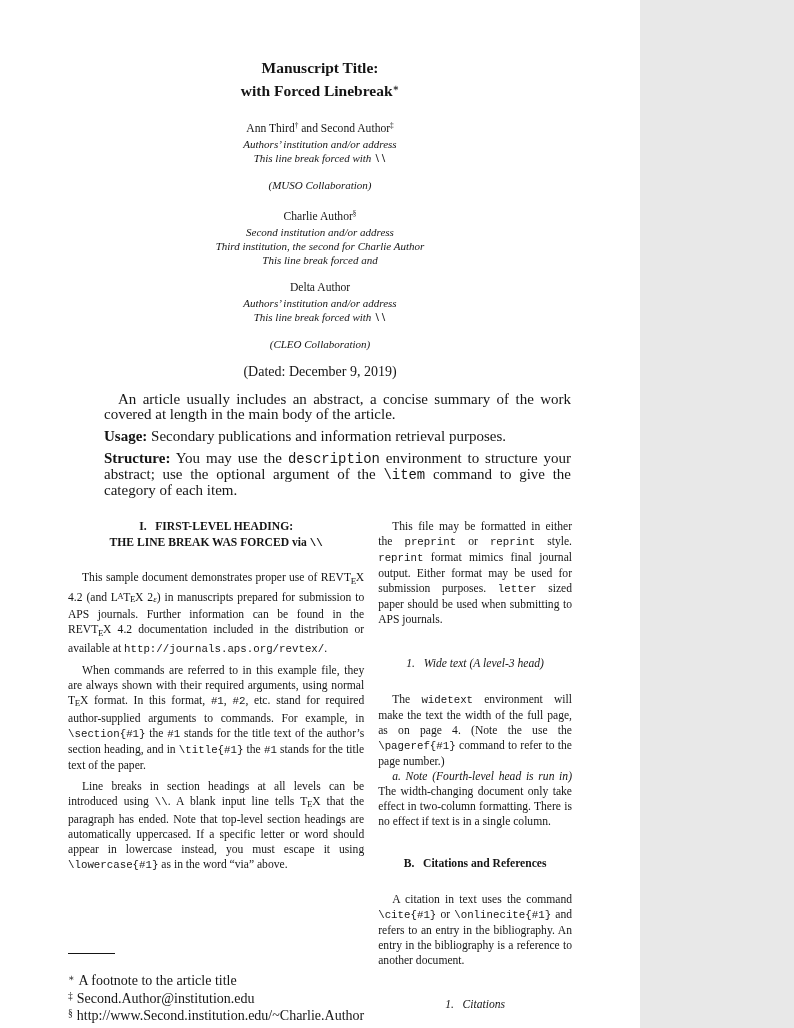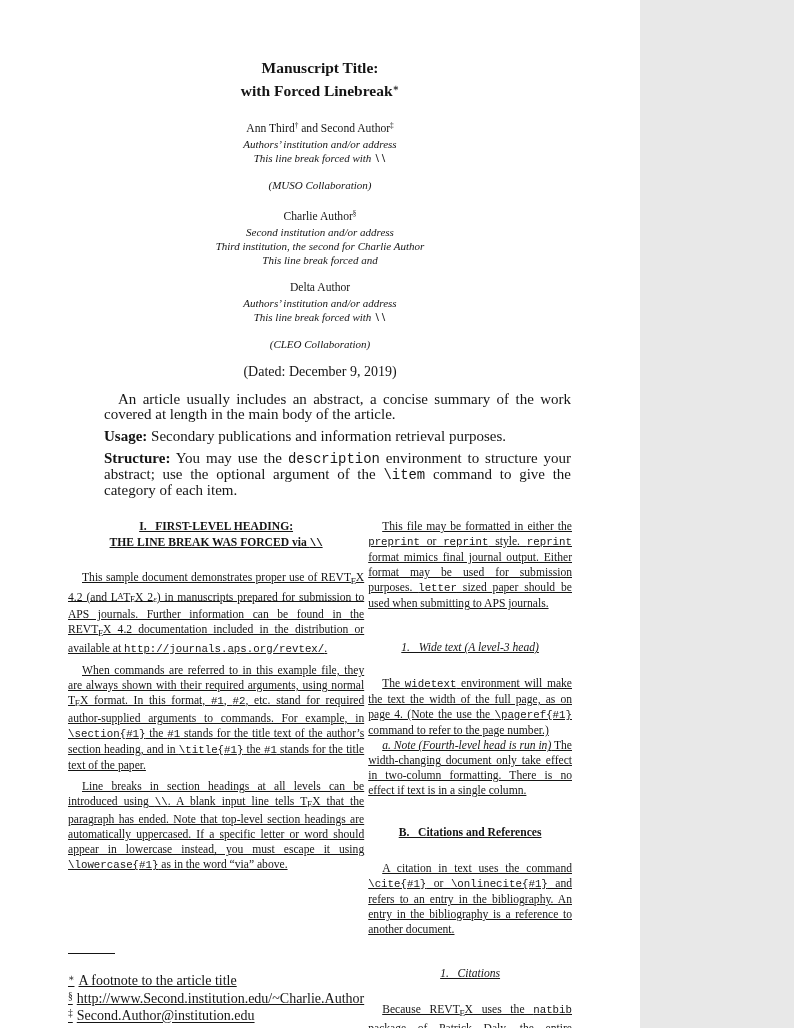--- a/index.html
+++ b/index.html
@@ -25,21 +25,21 @@
   .author-address-line{font-size:11px;font-style:italic;line-height:14px;}
   .collab{font-size:11px;line-height:15px;margin-top:12px;font-style:italic;}
   .dateline{font-size:14px;line-height:14px;margin-top:0;}
 
   
   .abstract{margin:13px 69px 0 104px;font-size:15px;line-height:15px;}
   .abstract-para{text-align:justify;text-indent:14px;}
   .abstract-item{margin-top:7px;text-align:justify;}
 
   
-  .columns{display:flex;gap:4px;margin:21px 68px 12px 68px;height:505px;text-decoration:underline;}
+  .columns{display:flex;gap:14px;margin:21px 68px 12px 68px;height:505px;}
   .col{width:322px;font-size:11.6px;line-height:15px;}
   .col-left{display:flex;flex-direction:column;}
   .block-h{text-align:center;white-space:pre-wrap;line-height:16px;}
   .block-h1{font-weight:bold;margin-bottom:19px;}
   .block-h2{font-weight:bold;margin:27px 0 20px 0;}
   .block-h3{font-style:italic;margin:29px 0 20px 0;}
   .block-h:first-child{margin-top:0;}
   .block-p{text-align:justify;}
   .block-p.indent{text-indent:14px;}
   .block-p + .block-p{margin-top:6px;}
@@ -91,22 +91,22 @@
 
   <div class="columns">
     <div id="col-left" class="col col-left">
         <div class="block-h block-h1"><div class="h-line"><span class="sg-b">I.   FIRST-LEVEL HEADING:</span></div><div class="h-line"><span class="sg-b">THE LINE BREAK WAS FORCED via </span><span class="sg-c">\\</span></div></div>
         <div class="block-p indent"><span class="sg-r">This sample document demonstrates proper use of REVT</span><span class="sg-low">E</span><span class="sg-r">X 4.2 (and L</span><span class="sg-hi">A</span><span class="sg-r">T</span><span class="sg-low">E</span><span class="sg-r">X 2</span><span class="sg-sube">ε</span><span class="sg-r">) in manuscripts prepared for submission to APS journals. Further information can be found in the REVT</span><span class="sg-low">E</span><span class="sg-r">X 4.2 documentation included in the distribution or available at </span><span class="sg-c">http://journals.aps.org/revtex/</span><span class="sg-r">.</span></div>
         <div class="block-p indent"><span class="sg-r">When commands are referred to in this example file, they are always shown with their required arguments, using normal T</span><span class="sg-low">E</span><span class="sg-r">X format. In this format, </span><span class="sg-c">#1</span><span class="sg-r">, </span><span class="sg-c">#2</span><span class="sg-r">, etc. stand for required author-supplied arguments to commands. For example, in </span><span class="sg-c">\section{#1}</span><span class="sg-r"> the </span><span class="sg-c">#1</span><span class="sg-r"> stands for the title text of the author’s section heading, and in </span><span class="sg-c">\title{#1}</span><span class="sg-r"> the </span><span class="sg-c">#1</span><span class="sg-r"> stands for the title text of the paper.</span></div>
         <div class="block-p indent"><span class="sg-r">Line breaks in section headings at all levels can be introduced using </span><span class="sg-c">\\</span><span class="sg-r">. A blank input line tells T</span><span class="sg-low">E</span><span class="sg-r">X that the paragraph has ended. Note that top-level section headings are automatically uppercased. If a specific letter or word should appear in lowercase instead, you must escape it using </span><span class="sg-c">\lowercase{#1}</span><span class="sg-r"> as in the word “via” above.</span></div>
         <div class="footnotes">
           <div class="fn-rule"></div>
           <div class="fn-entry"><span class="fn-marker">∗</span><span>A footnote to the article title</span></div>
+          <div class="fn-entry"><span class="fn-marker">‡</span><span>Second.Author@institution.edu</span></div>
           <div class="fn-entry"><span class="fn-marker">§</span><span>http://www.Second.institution.edu/~Charlie.Author</span></div>
-          <div class="fn-entry"><span class="fn-marker">‡</span><span>Second.Author@institution.edu</span></div>
         </div>
       </div>
     <div id="col-right" class="col">
         <div class="block-p indent"><span class="sg-r">This file may be formatted in either the </span><span class="sg-c">preprint</span><span class="sg-r"> or </span><span class="sg-c">reprint</span><span class="sg-r"> style. </span><span class="sg-c">reprint</span><span class="sg-r"> format mimics final journal output. Either format may be used for submission purposes. </span><span class="sg-c">letter</span><span class="sg-r"> sized paper should be used when submitting to APS journals.</span></div>
         <div class="block-h block-h3"><div class="h-line"><span class="sg-i">1.   Wide text (A level-3 head)</span></div></div>
         <div class="block-p indent"><span class="sg-r">The </span><span class="sg-c">widetext</span><span class="sg-r"> environment will make the text the width of the full page, as on page 4. (Note the use the </span><span class="sg-c">\pageref{#1}</span><span class="sg-r"> command to refer to the page number.)</span></div>
         <div class="block-p indent runin"><span class="sg-i">a. Note (Fourth-level head is run in)</span><span class="sg-r">  The width-changing document only take effect in two-column formatting. There is no effect if text is in a single column.</span></div>
         <div class="block-h block-h2"><div class="h-line"><span class="sg-b">B.   Citations and References</span></div></div>
         <div class="block-p indent"><span class="sg-r">A citation in text uses the command </span><span class="sg-c">\cite{#1}</span><span class="sg-r"> or </span><span class="sg-c">\onlinecite{#1}</span><span class="sg-r"> and refers to an entry in the bibliography. An entry in the bibliography is a reference to another document.</span></div>
         <div class="block-h block-h3"><div class="h-line"><span class="sg-i">1.   Citations</span></div></div>

